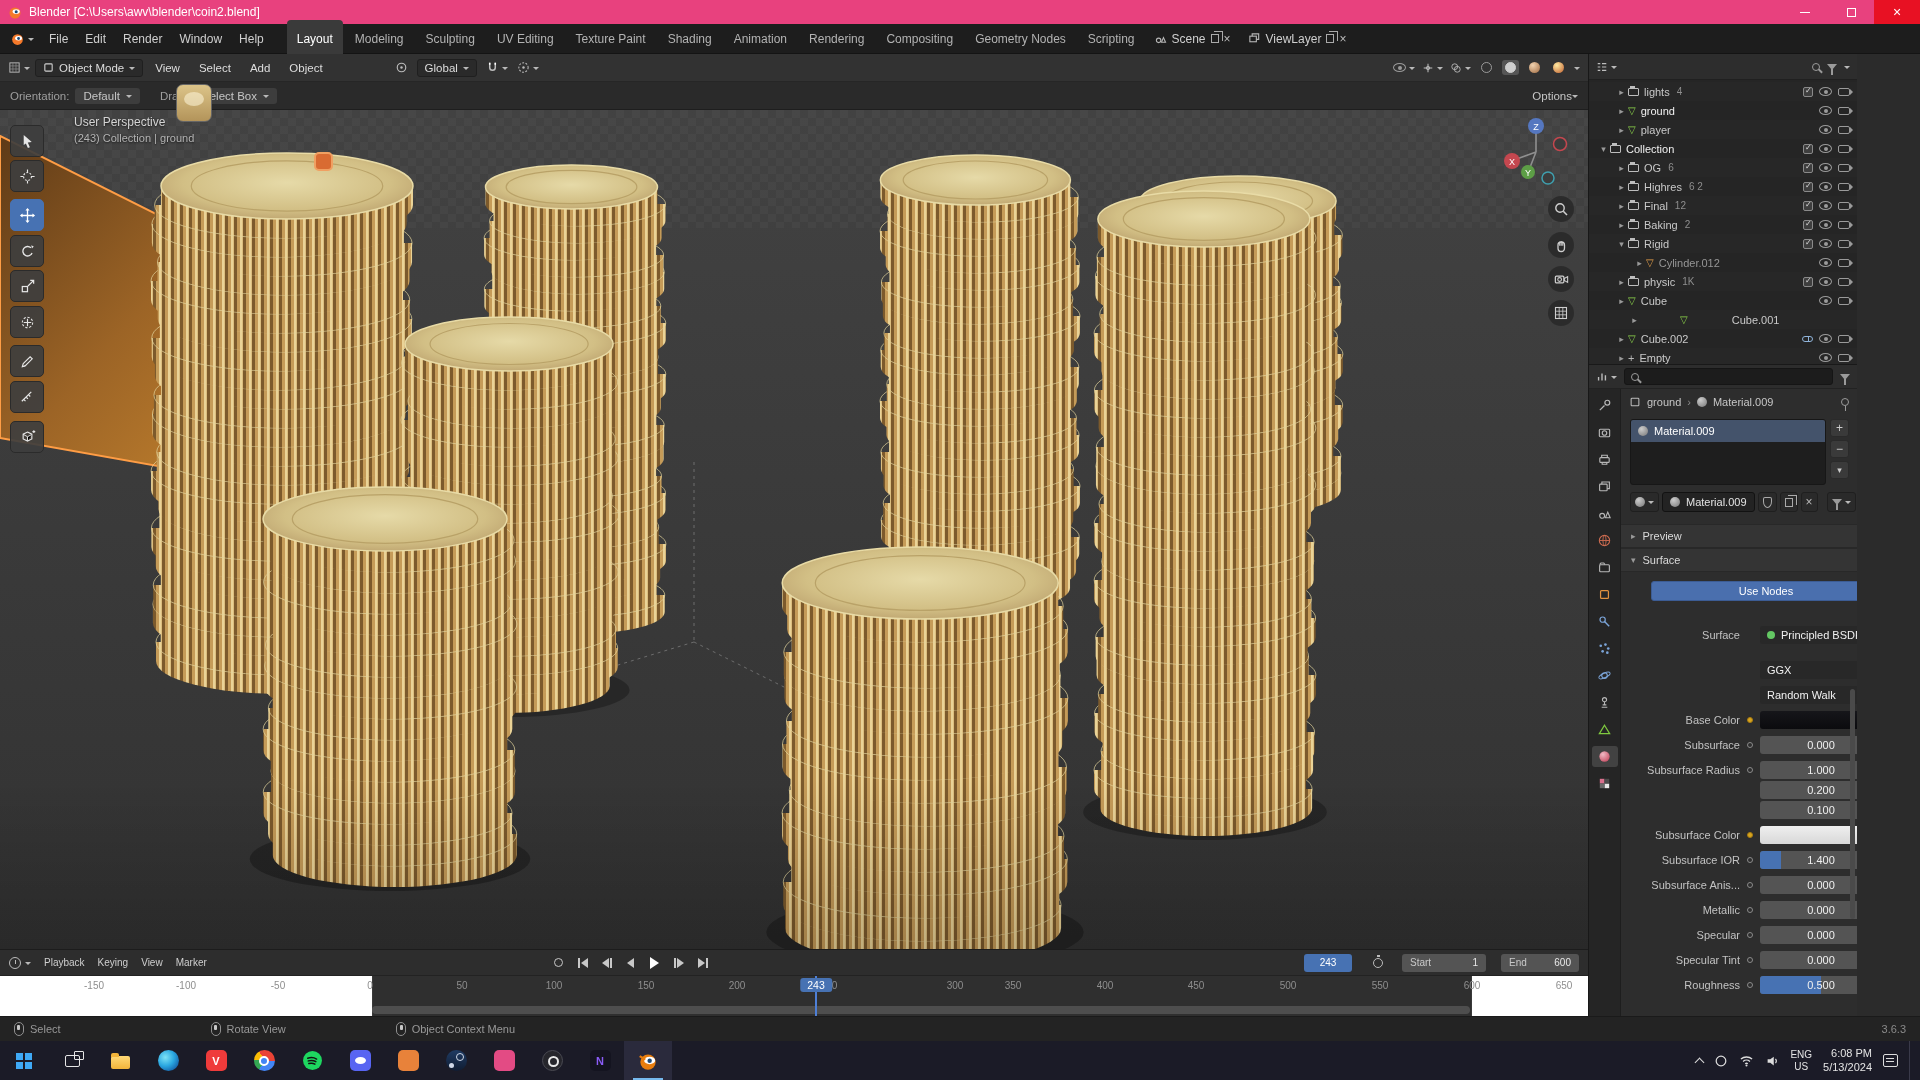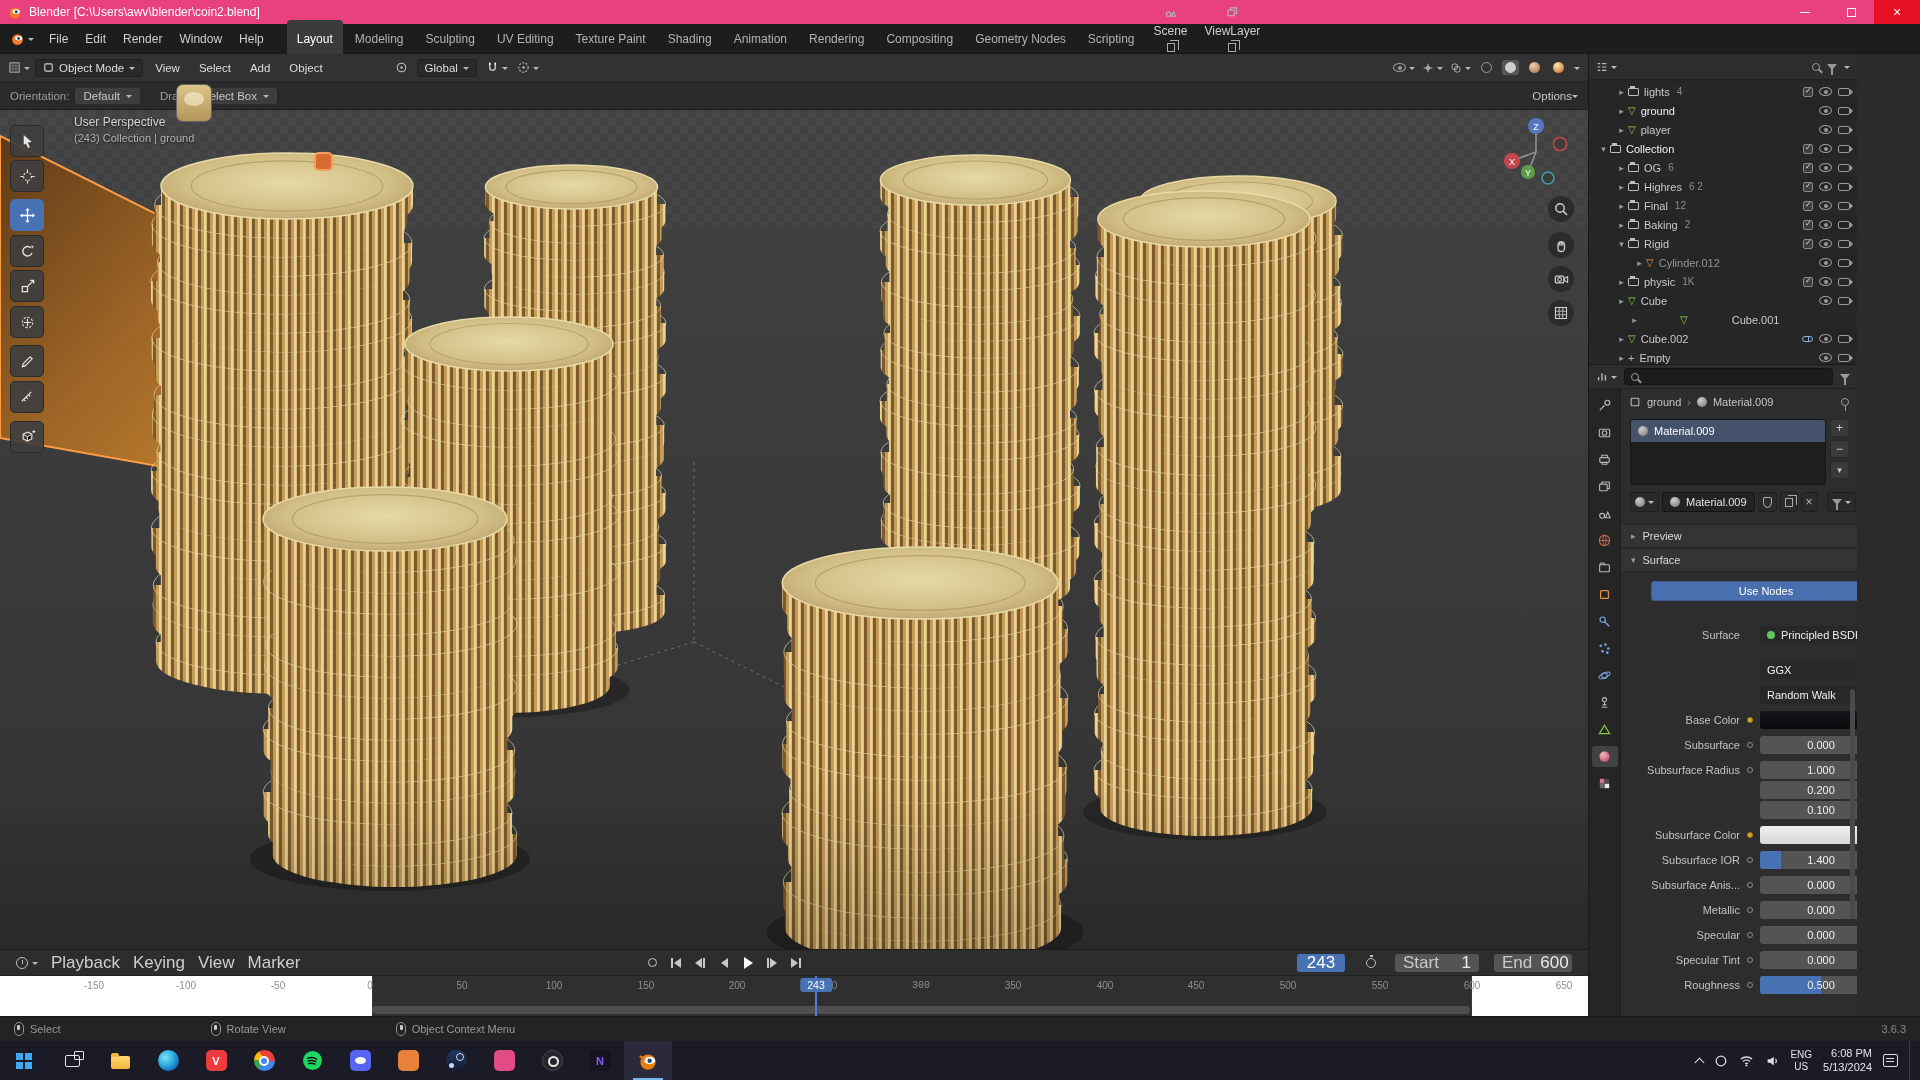--- a/index.html
+++ b/index.html
@@ -18,21 +18,21 @@
   .g-max{width:9px;height:9px;border:1px solid #fff;display:inline-block;}
   .g-x::after{content:"×";font-size:14px;}
 
   
   .topbar{height:30px;background:#1d1d1d;border-bottom:1px solid #141414;display:flex;
     align-items:center;padding:0 10px;font-size:12px;color:#cfcfcf;flex:0 0 auto;gap:1px;}
   .menu{padding:3px 8px;border-radius:3px;}
   .wtabs{display:flex;gap:2px;margin-left:14px;}
   .wtab{padding:12px 10px;border-radius:4px 4px 0 0;color:#b3b3b3;}
   .wtab.active{background:#3a3a3a;color:#fff;}
-  .tb-group{display:flex;align-items:center;gap:5px;padding:0 8px;flex-direction:column;}
+  .tb-group{display:flex;align-items:center;gap:5px;padding:0 8px;}
   .tb-group:first-of-type{margin-left:auto;}
   .caret{width:0;height:0;border:3.5px solid transparent;border-top-color:#b9b9b9;margin-top:4px;display:inline-block;}
 
   
   .workarea{flex:1;display:flex;min-height:0;}
   .left-col{width:1588px;display:flex;flex-direction:column;position:relative;}
   .right-col{width:269px;display:flex;flex-direction:column;border-left:1px solid #181818;background:#2b2b2b;}
 
   
   .vph{height:28px;background:#323232;border-bottom:1px solid #262626;display:flex;
@@ -183,21 +183,21 @@
   .pfield .fval{position:relative;z-index:1;}
   .pfield.swatch-dark{background:linear-gradient(#16161a,#0b0b0e);}
   .pfield.swatch-light{background:linear-gradient(#efefef,#d8d8d8);}
   .ndot{width:8px;height:8px;border-radius:50%;background:#63c763;display:inline-block;}
   .pdec{margin-left:8px;width:7px;height:7px;border:1px solid #7d7d7d;border-radius:50%;flex:0 0 auto;}
   .pscroll{position:absolute;right:2px;top:300px;width:5px;height:230px;background:#4a4a4a;border-radius:3px;}
 
   
   .timeline{height:67px;border-top:1px solid #1c1c1c;display:flex;flex-direction:column;flex:0 0 auto;}
   .tl-head{height:26px;background:#2d2d2d;border-bottom:1px solid #222;display:flex;
-    align-items:center;gap:13px;padding:0 16px;font-size:17px;color:#cfcfcf;}
+    align-items:center;gap:13px;padding:0 9px;font-size:10px;color:#cfcfcf;}
   .icn-clock{width:12px;height:12px;border:1.3px solid #bbb;border-radius:50%;position:relative;display:inline-block;}
   .icn-clock::after{content:"";position:absolute;left:5px;top:2px;width:1.3px;height:4px;background:#bbb;}
   .transport{display:flex;align-items:center;gap:6px;margin-left:330px;}
   .tbtn{height:18px;min-width:18px;display:flex;align-items:center;justify-content:center;gap:1px;border-radius:3px;}
   .tri-r{width:0;height:0;border-top:5px solid transparent;border-bottom:5px solid transparent;border-left:7px solid #c8c8c8;}
   .tri-l{width:0;height:0;border-top:5px solid transparent;border-bottom:5px solid transparent;border-right:7px solid #c8c8c8;}
   .tbar{width:2px;height:10px;background:#c8c8c8;}
   .trec{width:9px;height:9px;border-radius:50%;border:1.5px solid #c8c8c8;}
   .framefield{margin-left:auto;width:48px;height:18px;background:#4772b3;border-radius:3px;color:#fff;
     display:flex;align-items:center;justify-content:center;}
@@ -974,21 +974,21 @@
           <div class="tl-range"></div>
           <span class="tick" style="left:94px;">-150</span>
           <span class="tick" style="left:186px;">-100</span>
           <span class="tick" style="left:278px;">-50</span>
           <span class="tick" style="left:370px;">0</span>
           <span class="tick" style="left:462px;">50</span>
           <span class="tick" style="left:554px;">100</span>
           <span class="tick" style="left:646px;">150</span>
           <span class="tick" style="left:737px;">200</span>
           <span class="tick" style="left:829px;">250</span>
-          <span class="tick" style="left:921px;font-family:Liberation Mono, monospace;">300</span>
+          <span class="tick" style="left:955px;">300</span>
           <span class="tick" style="left:1013px;">350</span>
           <span class="tick" style="left:1105px;">400</span>
           <span class="tick" style="left:1196px;">450</span>
           <span class="tick" style="left:1288px;">500</span>
           <span class="tick" style="left:1380px;">550</span>
           <span class="tick" style="left:1472px;">600</span>
           <span class="tick" style="left:1564px;">650</span>
           <div class="ph-line"></div>
           <div class="ph-badge">243</div>
           <div class="tl-scroll"></div>

